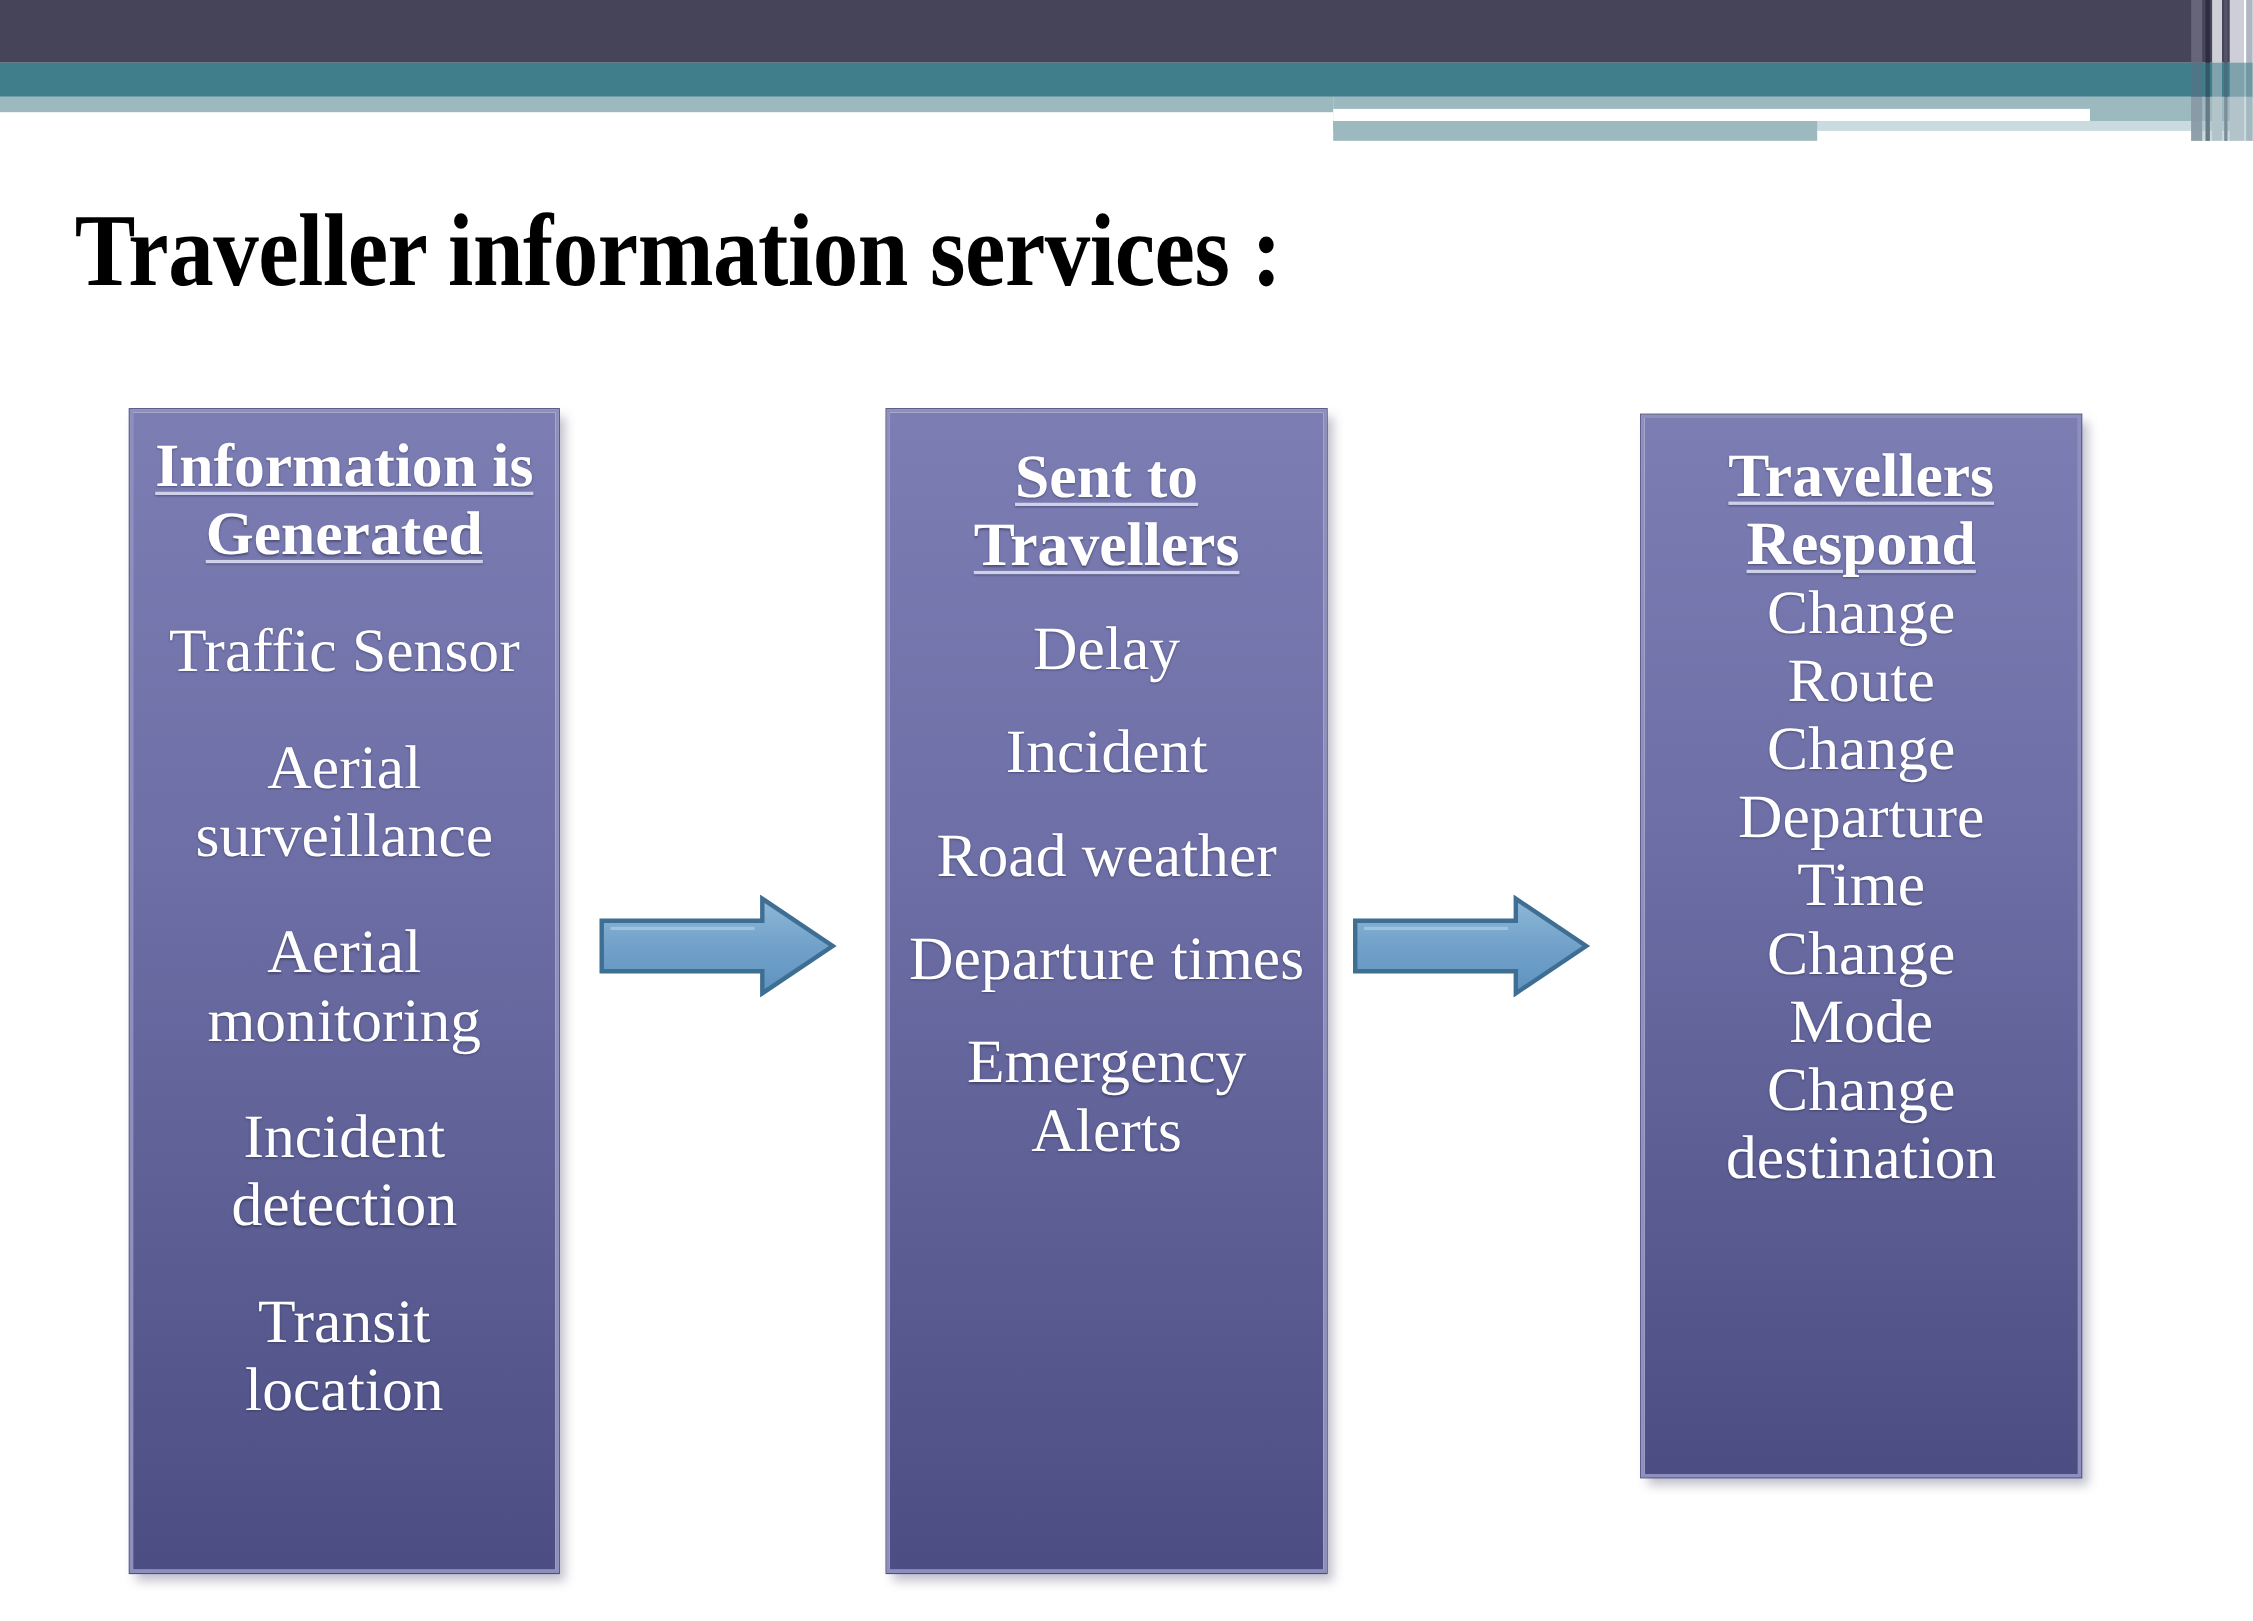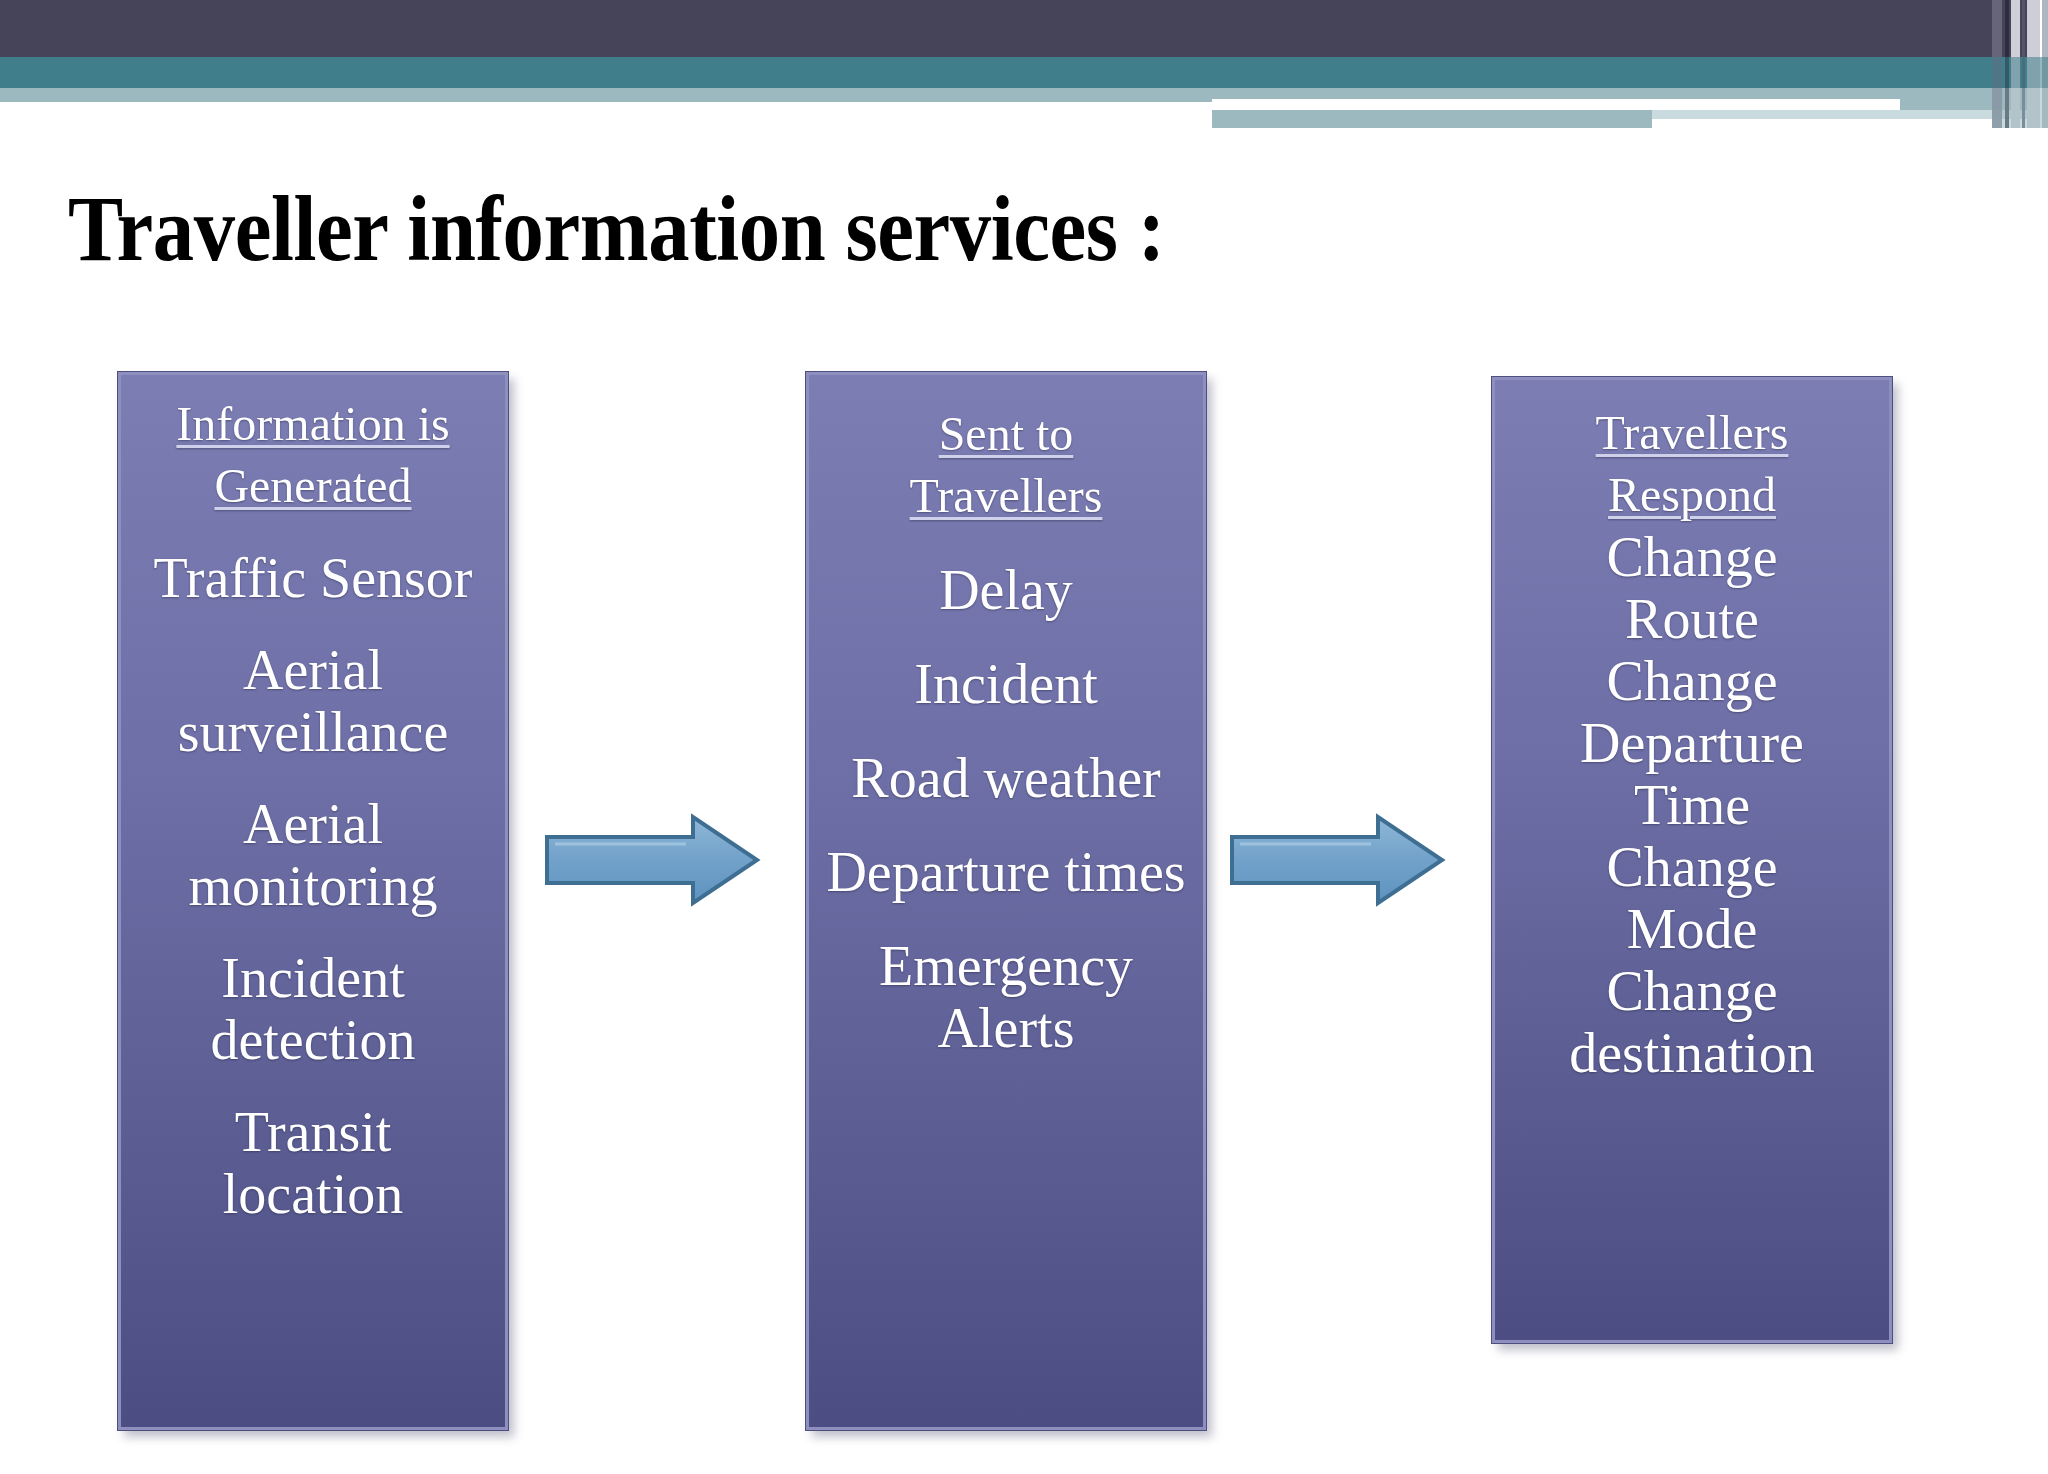--- a/index.html
+++ b/index.html
@@ -121,44 +121,45 @@
     background: linear-gradient(to bottom, #7c7db3 0%, #6e6fa6 38%, #5d5f95 68%, #4c4e83 100%);
     box-shadow: 6px 7px 9px rgba(90,90,120,0.38);
     display: flex;
     flex-direction: column;
     align-items: center;
     color: #ffffff;
     font-family: "Liberation Serif", serif;
     text-align: center;
   }
   .box-heading {
-    font-size: 48px;
+    font-size: 56px;
     line-height: 62px;
     text-decoration: underline;
     text-decoration-color: #cfd0ea;
     text-underline-offset: 5px;
     text-decoration-thickness: 3px;
     color: #ffffff;
     white-space: pre-line;
     text-shadow: 0 1px 2px rgba(30,30,60,.45);
+    font-weight: bold;
   }
   .box-item {
     font-size: 56px;
     line-height: 62px;
     color: #ffffff;
     white-space: pre-line;
     text-shadow: 0 1px 2px rgba(30,30,60,.45);
   }
 
   #flow-box-1 { left: 118px;  top: 372px; width: 390px;  height: 1058px; padding-top: 16px; }
   #flow-box-2 { left: 806px;  top: 372px; width: 400px;  height: 1058px; padding-top: 28px; }
   #flow-box-3 { left: 1492px; top: 377px; width: 400px;  height: 966px;  padding-top: 18px; }
 
   #flow-box-1 .box-heading { margin-top: 2px; }
-  #flow-box-1 .box-item { margin-top: 30px; }
+  #flow-box-1 .box-item { margin-top: 44px; }
   #flow-box-1 .box-item:nth-of-type(1) { margin-top: 34px; }
 
   #flow-box-2 .box-heading { margin-top: 0px; }
   #flow-box-2 .box-item { margin-top: 32px; }
   #flow-box-2 .box-item:nth-of-type(1) { margin-top: 34px; }
 
   #flow-box-3 .box-heading { margin-top: 4px; }
   #flow-box-3 .box-item { }
   #flow-box-3 .box-item:nth-of-type(1) { margin-top: 32px; }
 

